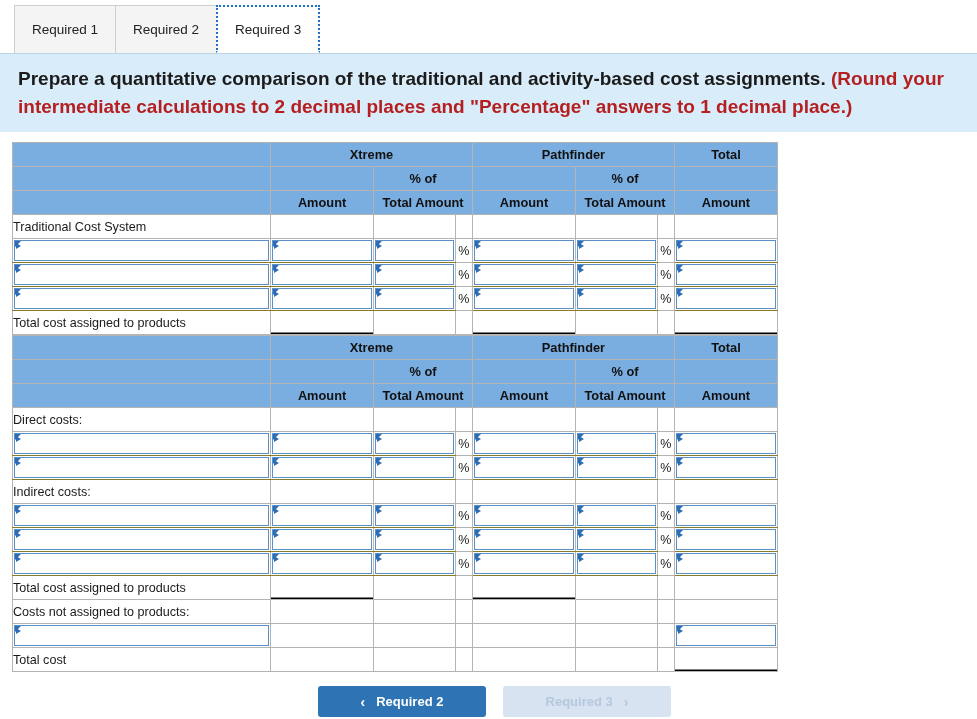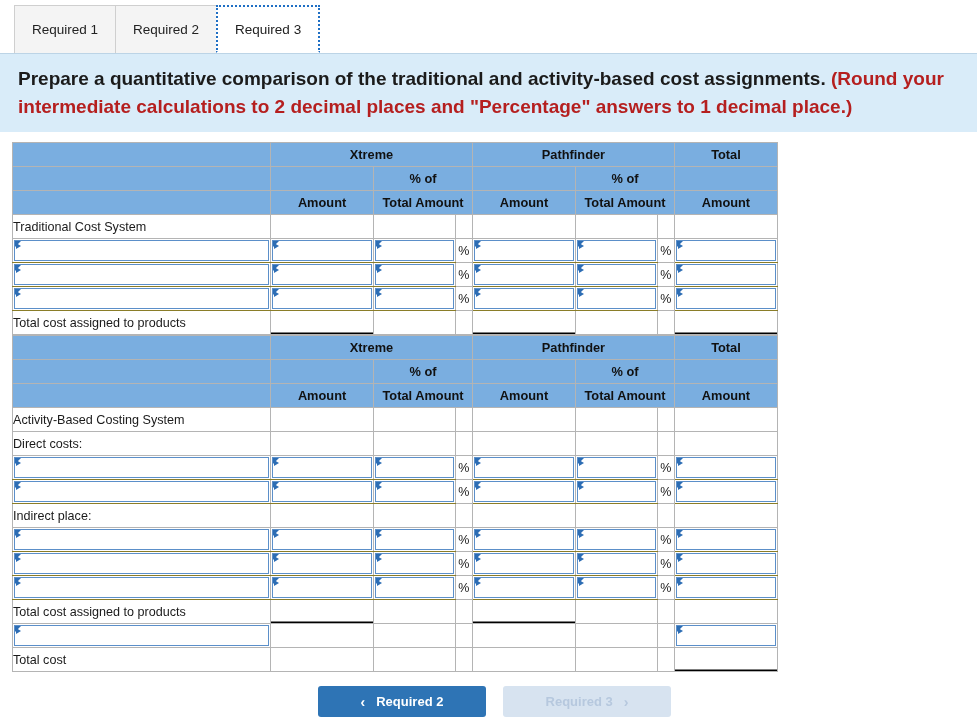--- a/index.html
+++ b/index.html
@@ -345,30 +345,20 @@
       <tr>
         <td class="hd blank"></td>
         <td class="hd">Amount</td>
         <td class="hd" colspan="2">Total Amount</td>
         <td class="hd">Amount</td>
         <td class="hd" colspan="2">Total Amount</td>
         <td class="hd">Amount</td>
       </tr>
 
       <tr>
-        <td class="lbl">Activity-Based Costing System</td>
-        <td></td>
-        <td></td>
-        <td class="sym"></td>
-        <td></td>
-        <td></td>
-        <td class="sym"></td>
-        <td></td>
-      </tr>
-      <tr>
         <td class="lbl">Direct costs:</td>
         <td></td>
         <td></td>
         <td class="sym"></td>
         <td></td>
         <td></td>
         <td class="sym"></td>
         <td></td>
       </tr>
 
@@ -411,21 +401,21 @@
         <td class="incell">
             <span class="inp"></span>
           </td>
         <td class="sym">%</td>
         <td class="incell">
             <span class="inp"></span>
           </td>
       </tr>
 
       <tr>
-        <td class="lbl">Indirect place:</td>
+        <td class="lbl">Indirect costs:</td>
         <td></td>
         <td></td>
         <td class="sym"></td>
         <td></td>
         <td></td>
         <td class="sym"></td>
         <td></td>
       </tr>
 
       <tr class="inprow">
@@ -499,20 +489,30 @@
         <td class="lbl">Total cost assigned to products</td>
         <td class="topline dblbottom"></td>
         <td></td>
         <td class="sym"></td>
         <td class="topline dblbottom"></td>
         <td></td>
         <td class="sym"></td>
         <td class="topline"></td>
       </tr>
 
+      <tr>
+        <td class="lbl">Costs not assigned to products:</td>
+        <td></td>
+        <td></td>
+        <td class="sym"></td>
+        <td></td>
+        <td></td>
+        <td class="sym"></td>
+        <td></td>
+      </tr>
 
       <tr>
         <td class="incell">
             <span class="inp"></span>
           </td>
         <td></td>
         <td></td>
         <td class="sym"></td>
         <td></td>
         <td></td>

